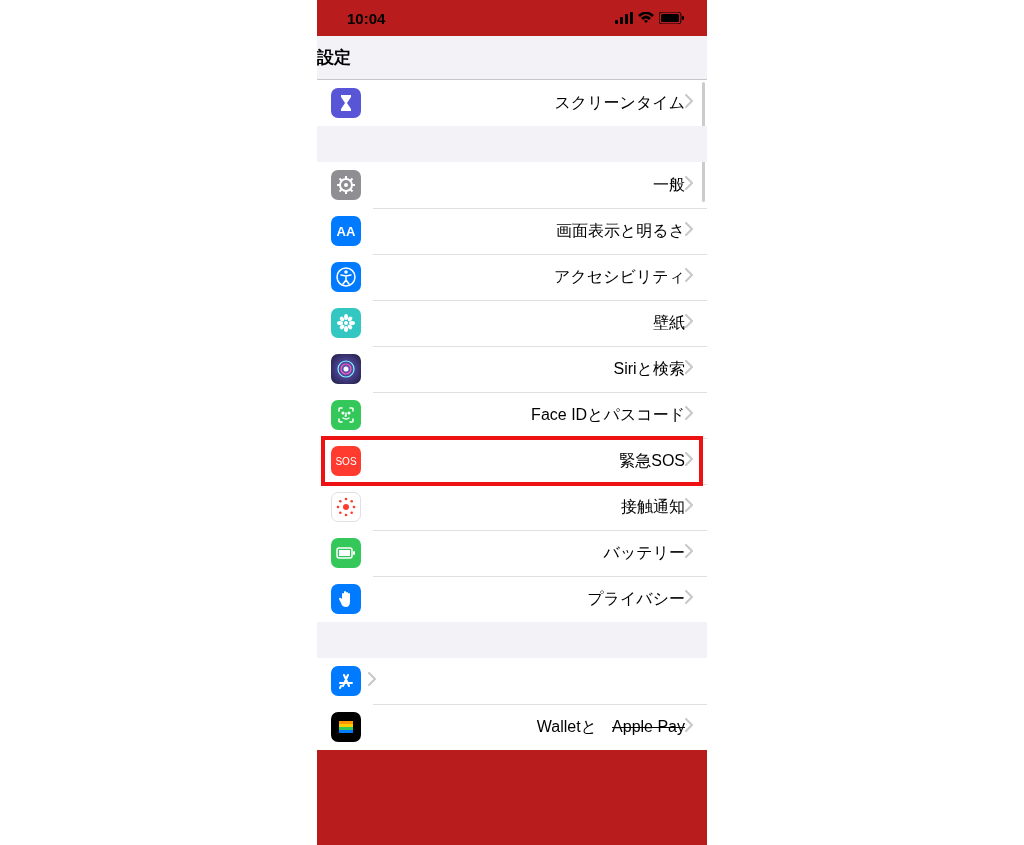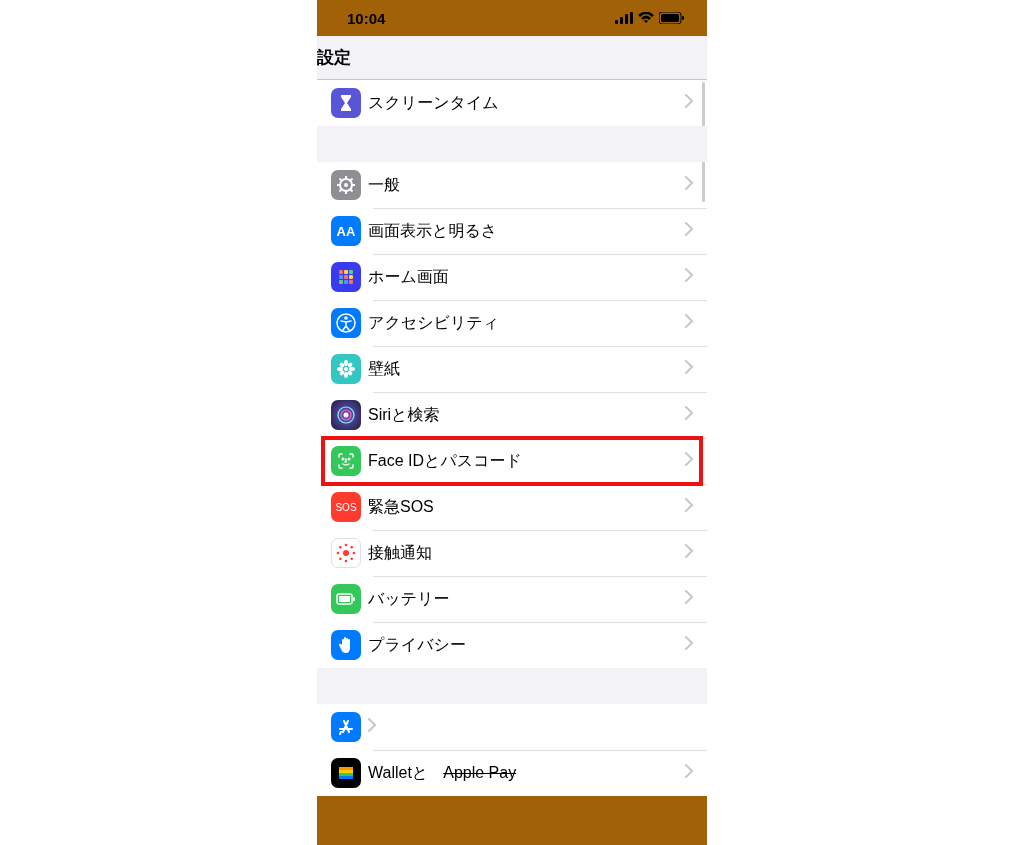--- a/index.html
+++ b/index.html
@@ -8,21 +8,21 @@
     font-family: -apple-system, "Helvetica Neue", Arial, sans-serif;
     display: flex;
     justify-content: center;
     align-items: flex-start;
     height: 845px;
     overflow: hidden;
   }
   .phone {
     width: 390px;
     height: 845px;
-    background: #a16207;
+    background: #b91c1c;
     position: relative;
     overflow: hidden;
   }
   .statusbar {
     height: 36px;
     display: flex;
     align-items: center;
     justify-content: space-between;
     padding: 0 22px 0 30px;
     font-size: 15px;
@@ -43,20 +43,21 @@
   }
   .group { background: #fff; }
   .spacer { height: 36px; background: #f2f2f7; position: relative; }
   .row {
     display: flex;
     align-items: center;
     height: 46px;
     padding: 0 14px;
     position: relative;
     cursor: pointer;
+    text-align: right;
   }
   .row + .row::before {
     content: "";
     position: absolute;
     left: 56px;
     right: 0;
     top: 0;
     border-top: 0.5px solid #e0e0e4;
   }
   .icon {
@@ -169,39 +170,20 @@
     <div class="row">
       <div class="icon" style="background:#007aff;font-size:13px">
         <span>AA</span>
       </div>
       <span class="label">画面表示と明るさ</span>
       <span class="chevron"><svg width="8" height="14" viewBox="0 0 8 14">
             <path d="M1 1 L7 7 L1 13" stroke="#c7c7cc" stroke-width="2" fill="none" stroke-linecap="round"></path>
           </svg></span>
     </div>
 
-    <div class="row">
-      <div class="icon" style="background:#3a3aee">
-        <svg width="20" height="20" viewBox="0 0 20 20">
-          <rect x="3" y="3" width="4" height="4" rx="1" fill="#ff6b6b"></rect>
-            <rect x="8" y="3" width="4" height="4" rx="1" fill="#ffd93d"></rect>
-            <rect x="13" y="3" width="4" height="4" rx="1" fill="#6bcB77"></rect>
-          <rect x="3" y="8" width="4" height="4" rx="1" fill="#4d96ff"></rect>
-            <rect x="8" y="8" width="4" height="4" rx="1" fill="#ff6b6b"></rect>
-            <rect x="13" y="8" width="4" height="4" rx="1" fill="#ffd93d"></rect>
-          <rect x="3" y="13" width="4" height="4" rx="1" fill="#6bcB77"></rect>
-            <rect x="8" y="13" width="4" height="4" rx="1" fill="#4d96ff"></rect>
-            <rect x="13" y="13" width="4" height="4" rx="1" fill="#ff6b6b"></rect>
-        </svg>
-      </div>
-      <span class="label">ホーム画面</span>
-      <span class="chevron"><svg width="8" height="14" viewBox="0 0 8 14">
-            <path d="M1 1 L7 7 L1 13" stroke="#c7c7cc" stroke-width="2" fill="none" stroke-linecap="round"></path>
-          </svg></span>
-    </div>
 
     <div class="row">
       <div class="icon" style="background:#007aff">
         <svg width="22" height="22" viewBox="0 0 22 22">
             <circle cx="11" cy="11" r="9" fill="none" stroke="#fff" stroke-width="1.5"></circle>
             <circle cx="11" cy="6" r="1.8" fill="#fff"></circle>
             <path d="M6 9 L11 10 L16 9 M11 10 L11 14 L8 18 M11 14 L14 18" stroke="#fff" stroke-width="1.5" fill="none" stroke-linecap="round"></path>
           </svg>
       </div>
       <span class="label">アクセシビリティ</span>

